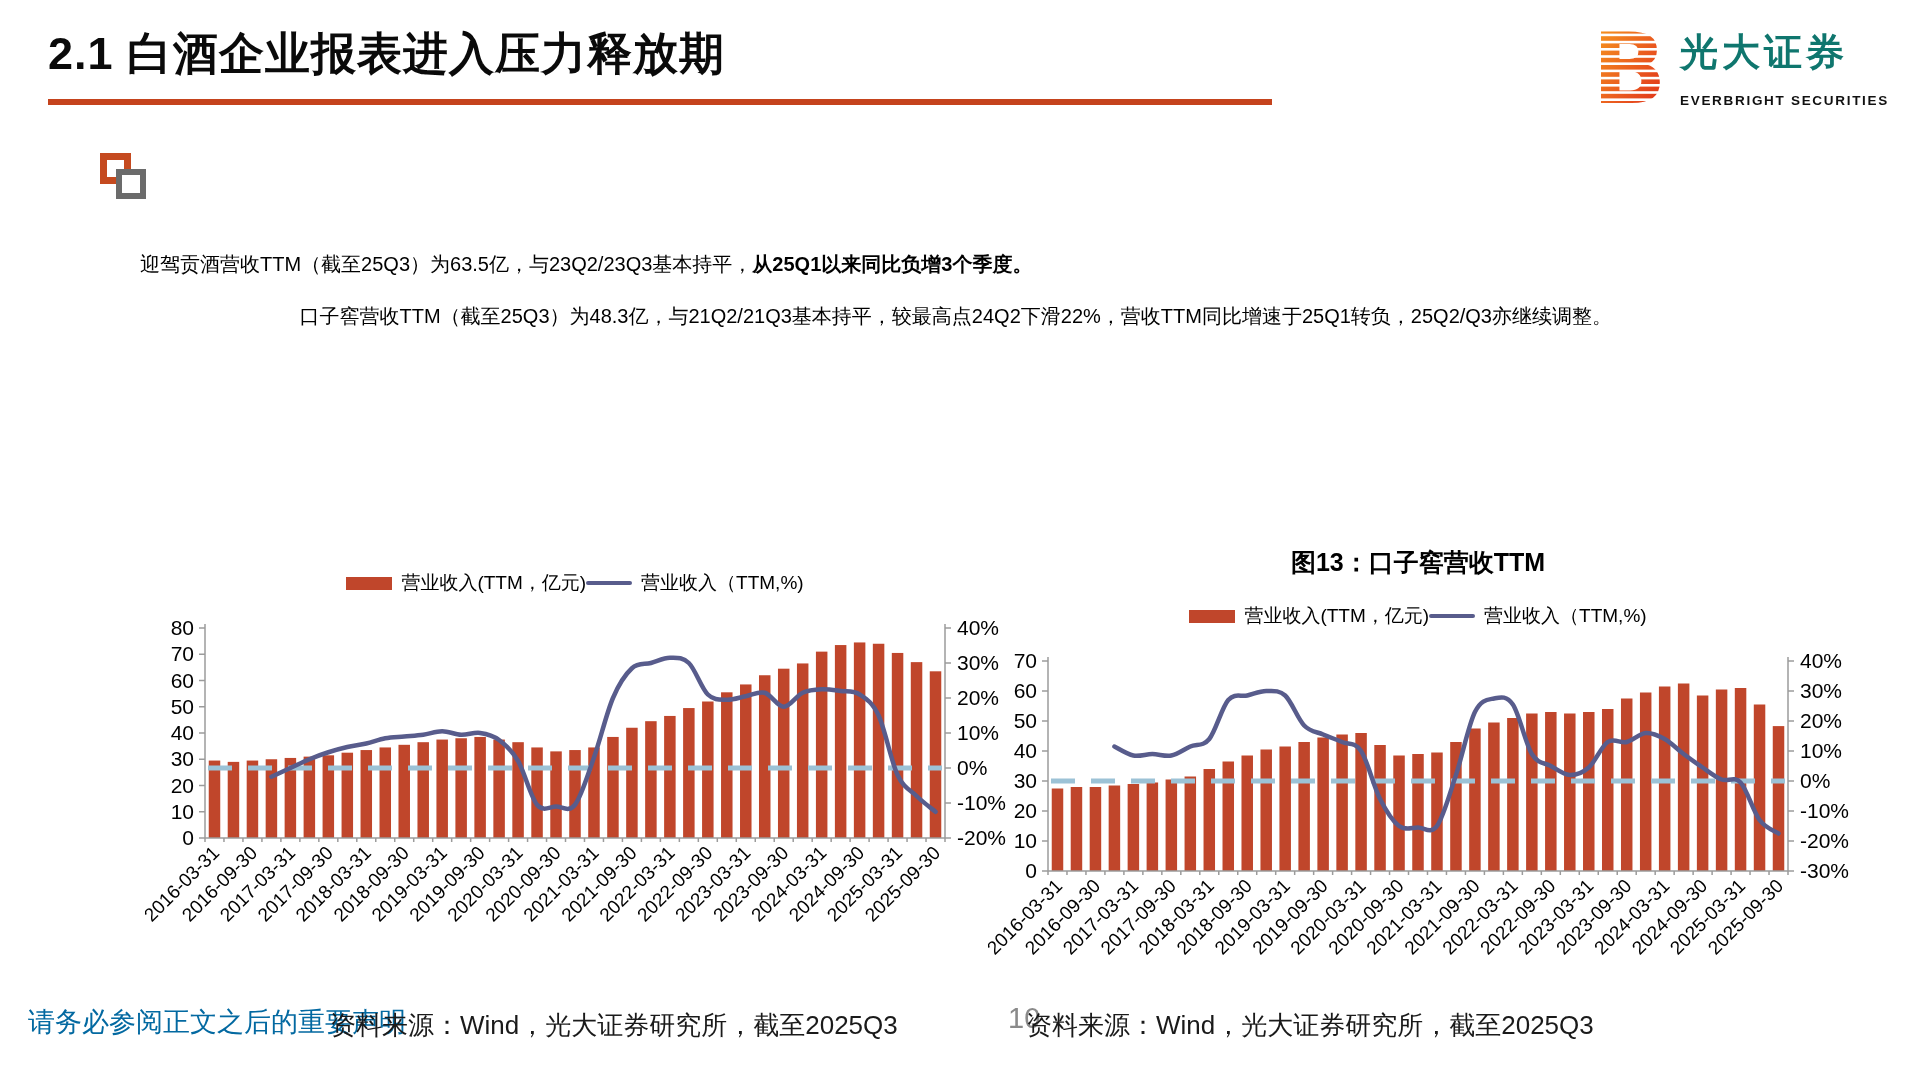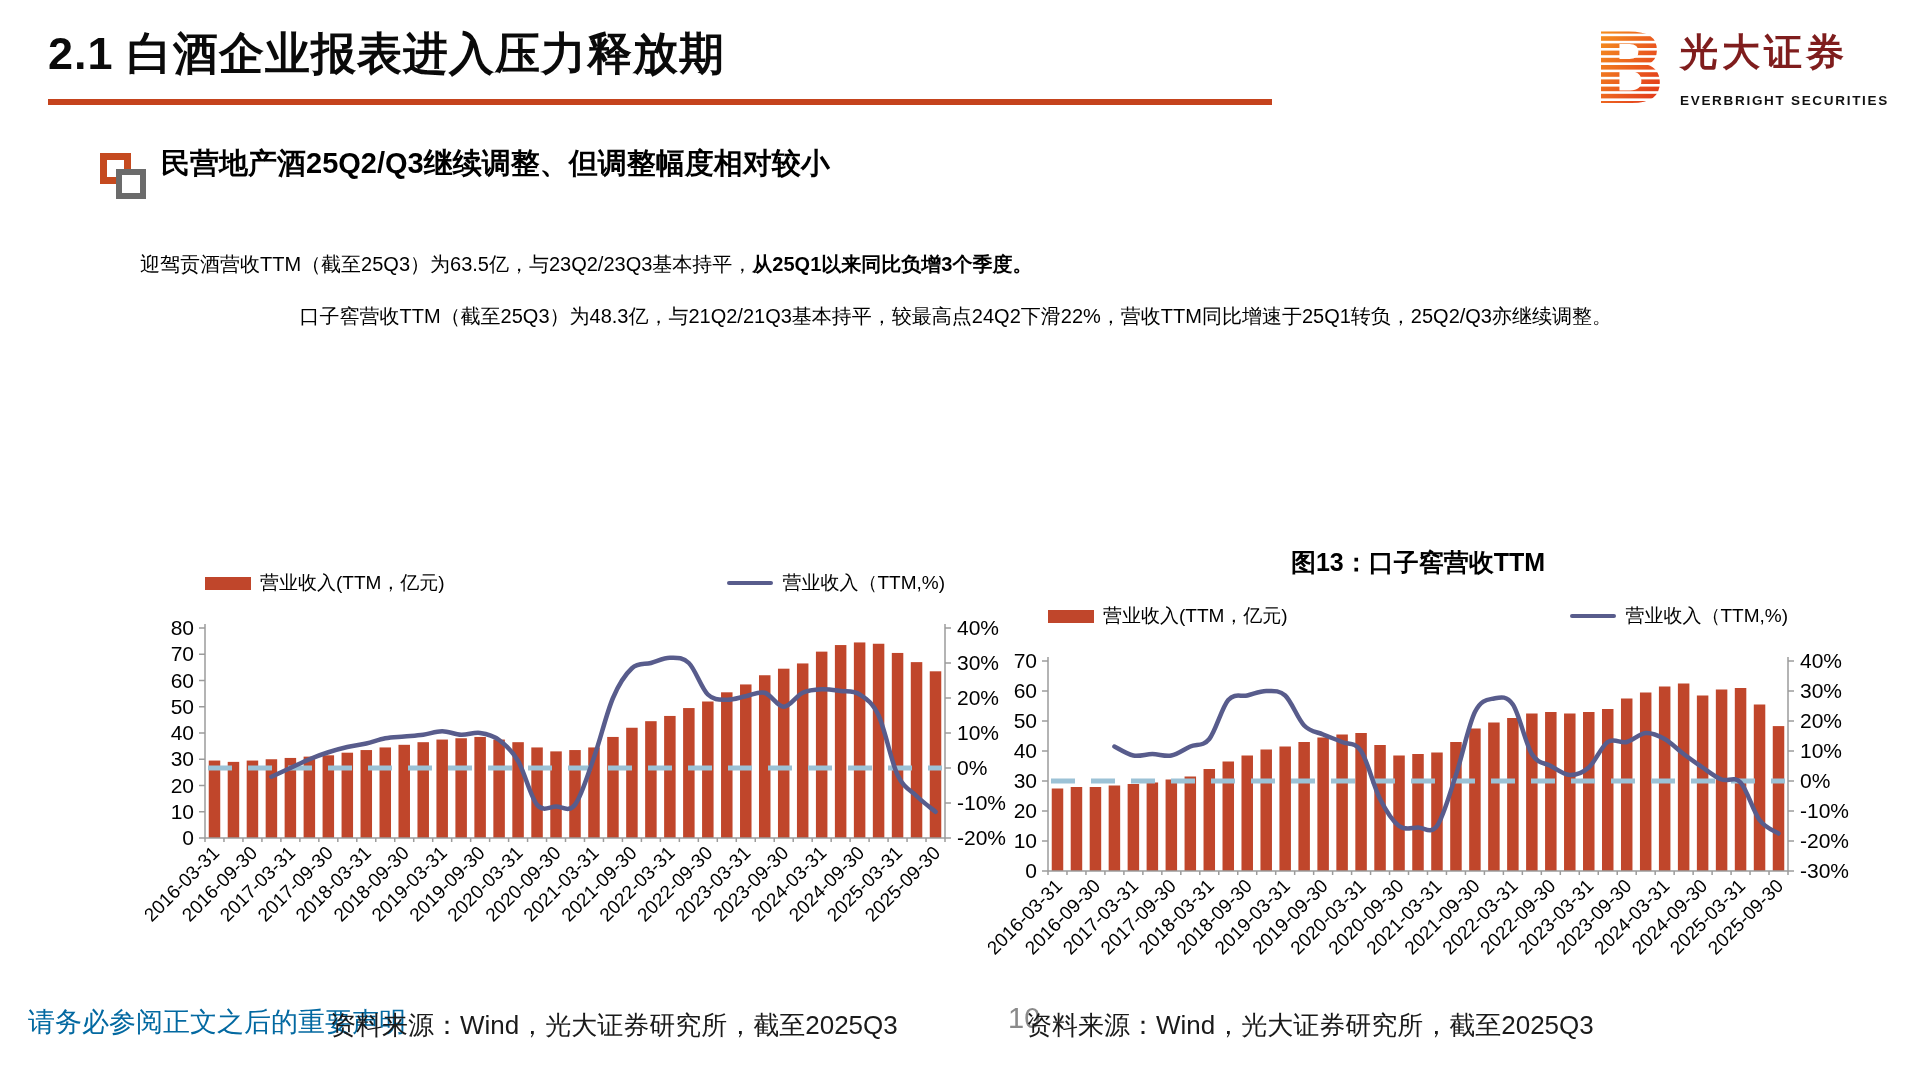--- a/index.html
+++ b/index.html
@@ -6,38 +6,38 @@
   #slide {
     position:relative; width:1920px; height:1080px; background:#ffffff;
     font-family:"Liberation Sans","DejaVu Sans",sans-serif; color:#000;
     overflow:hidden; margin:0 auto;
   }
   .page-title { position:absolute; left:48px; top:24px; font-size:45px; font-weight:800; letter-spacing:1px; color:#0a0a0a; }
   .title-rule { position:absolute; left:48px; top:99px; width:1224px; height:6px; background:#C5431D; }
 
   .logo { position:absolute; left:1590px; top:28px; display:flex; align-items:center; gap:14px; }
   .logo-text { display:flex; flex-direction:column; }
-  .logo-cn { font-size:38px; font-weight:800; letter-spacing:4px; color:#7f1d1d; line-height:1.1; }
+  .logo-cn { font-size:38px; font-weight:800; letter-spacing:4px; color:#0f766e; line-height:1.1; }
   .logo-en { font-size:13.5px; font-weight:700; letter-spacing:1.7px; color:#111; margin-top:20px; }
 
   .bullet-icon { position:absolute; left:100px; top:153px; width:50px; height:50px; }
   .sq-orange { position:absolute; left:0; top:0; width:17px; height:17px; border:7px solid #C54A1F; background:transparent; }
   .sq-gray { position:absolute; left:16px; top:16px; width:18px; height:18px; border:6px solid #6B6B6B; background:#fff; }
   .bullet-heading { position:absolute; left:161px; top:144px; font-size:29px; font-weight:700; }
 
   .para { position:absolute; left:140px; font-size:20px; line-height:1.6; color:#000; }
   .para-1 { top:248px; width:1510px; }
   .para-2 { top:300px; width:1472px;text-align:right; }
   .para b { font-weight:700; }
 
   .figure { position:absolute; top:546px; }
   .figure-1 { left:145px; width:880px; }
   .figure-2 { left:988px; width:900px; }
   .chart-title { margin-left:60px; width:740px; text-align:center; font-size:25px; font-weight:700; }
-  .legend { margin-top:24px; margin-left:60px; width:740px; display:flex; justify-content:space-between; align-items:center; }
+  .legend { margin-top:24px; margin-left:60px; width:740px; display:flex; justify-content:center; align-items:center; }
   .legend-item { display:flex; align-items:center; gap:9px; font-size:19px; }
   .swatch-bar { width:46px; height:13px; background:#C0462B; }
   .swatch-line { width:46px; height:4.5px; border-radius:2px; background:#585C8C; }
   svg.chart { display:block; margin-top:10px; font-family:"Liberation Sans","DejaVu Sans",sans-serif; }
 
   .disclaimer { position:absolute; left:28px; top:1004px; font-size:27px; color:#0369a1; }
   .source-note { position:absolute; top:1008px; font-size:26px; color:#1a1a1a; }
   .source-1 { left:330px; }
   .source-2 { left:1026px; }
   .page-number { position:absolute; left:1008px; top:1002px; font-size:29px; color:#8A8A8A; }
@@ -79,21 +79,20 @@
     <span class="logo-text">
       <span class="logo-cn">光大证券</span>
       <span class="logo-en">EVERBRIGHT SECURITIES</span>
     </span>
   </div>
 
   <div class="bullet-icon">
     <span class="sq-orange"></span>
     <span class="sq-gray"></span>
   </div>
-  <div class="bullet-heading">民营地产酒25Q2/Q3继续调整、但调整幅度相对较小</div>
 
   <div class="para para-1"><span>迎驾贡酒营收TTM（截至25Q3）为63.5亿，与23Q2/23Q3基本持平，</span><b>从25Q1以来同比负增3个季度。</b></div>
 
   <div class="para para-2"><span>口子窖营收TTM（截至25Q3）为48.3亿，与21Q2/21Q3基本持平，较最高点24Q2下滑22%，营收TTM同比增速于25Q1转负，25Q2/Q3亦继续调整。</span></div>
 
   <div class="figure figure-1">
     <div class="legend">
       <span class="legend-item">
         <span class="swatch-bar" style="background: rgb(192, 70, 43);"></span>
         <span>营业收入(TTM，亿元)</span>

